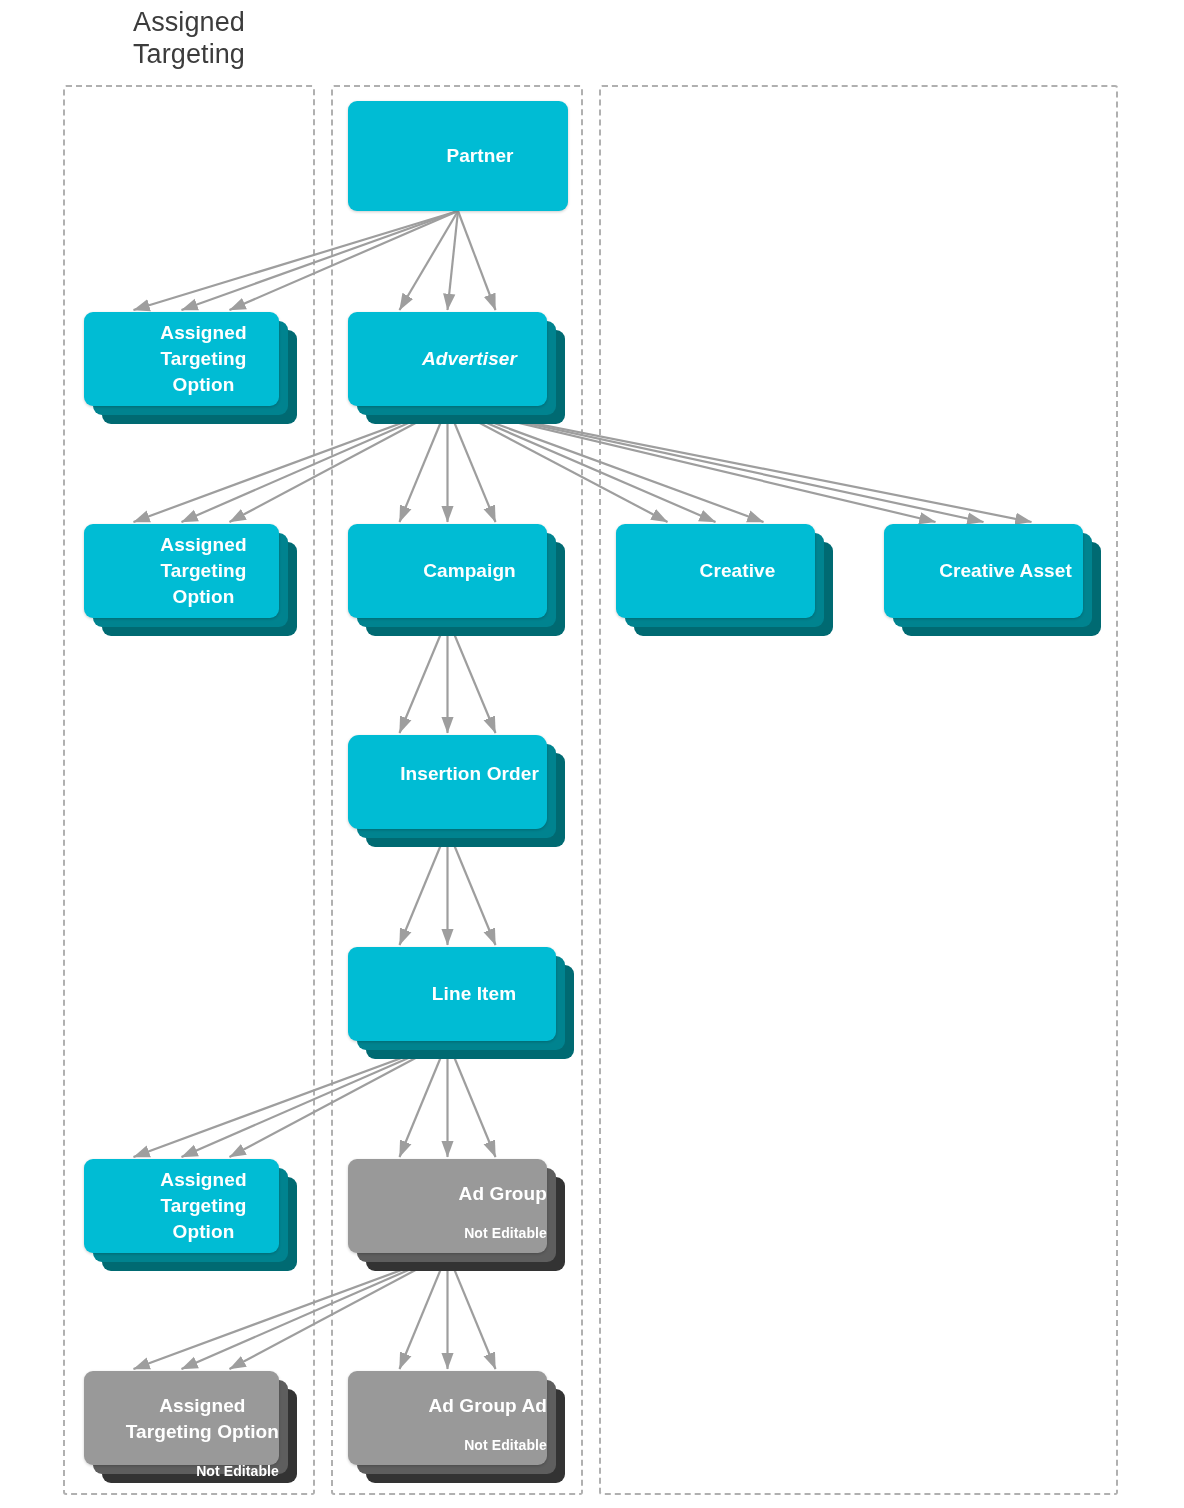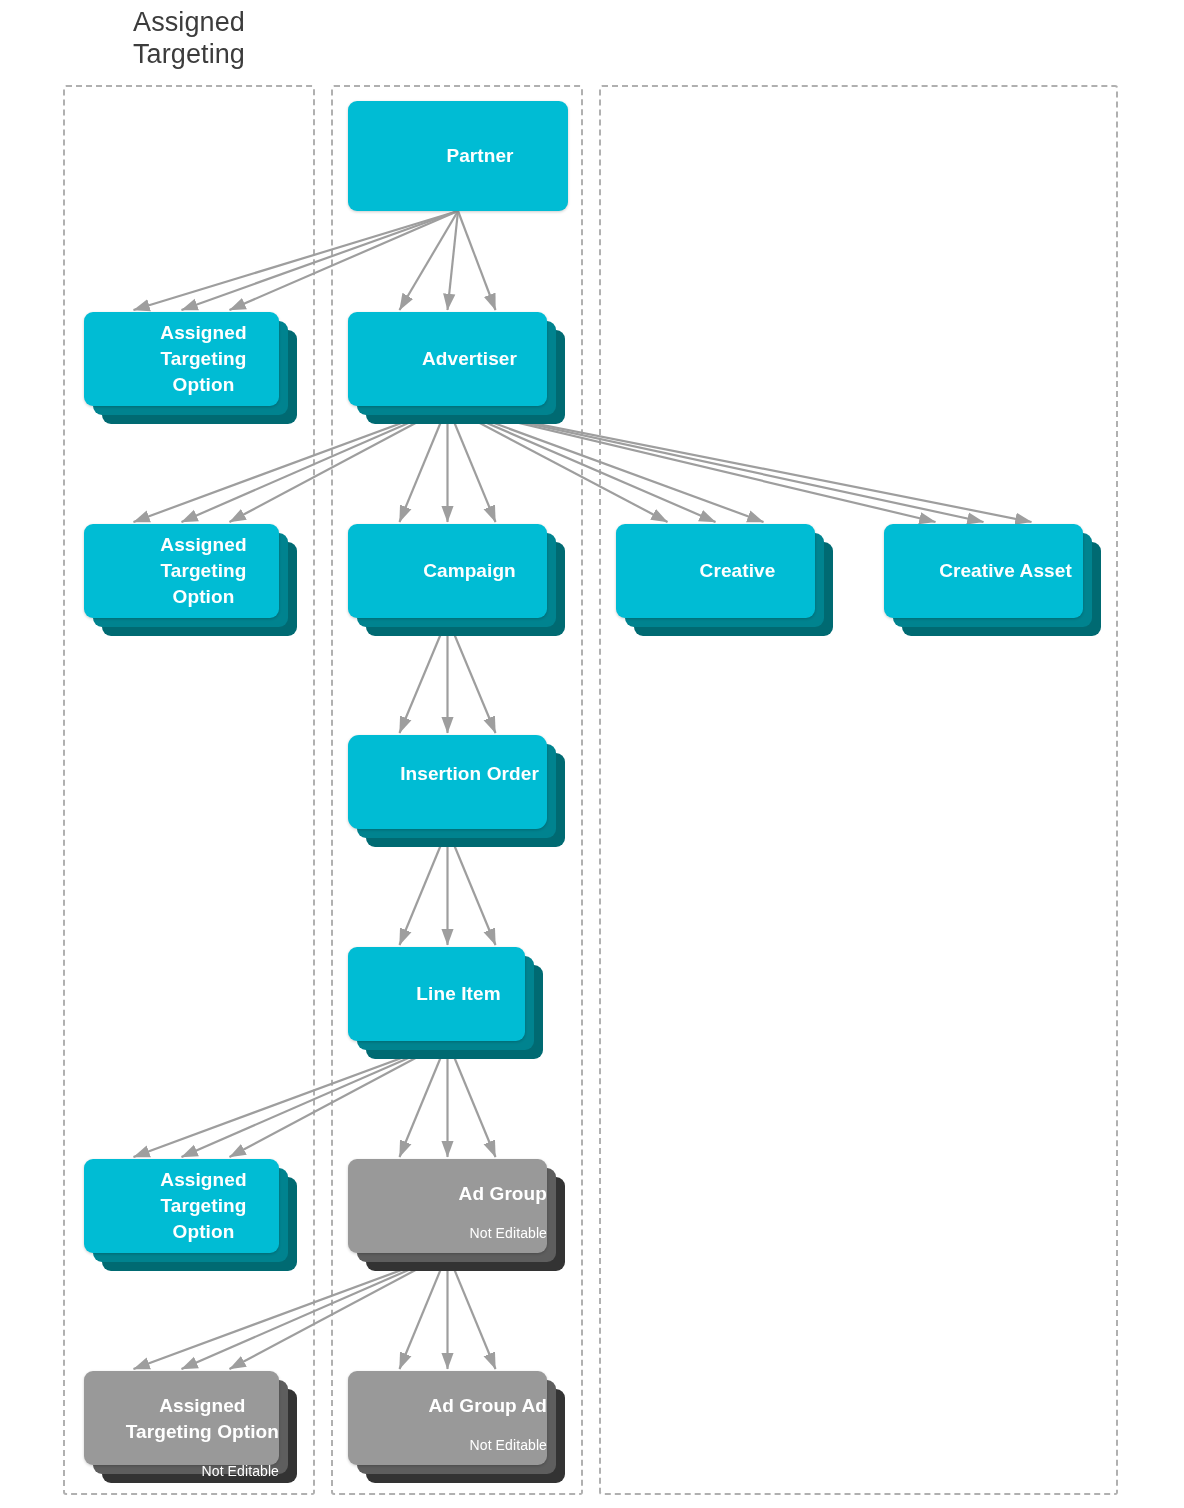--- a/index.html
+++ b/index.html
@@ -87,21 +87,21 @@
     color: #ffffff;
     font-weight: bold;
     font-size: 19px;
     line-height: 26px;
     text-align: center;
     white-space: pre-line;
     letter-spacing: 0.1px;
   }
   .card-sub {
     color: #ffffff;
-    font-weight: normal;
+    font-weight: bold;
     font-size: 14px;
     line-height: 17px;
     text-align: center;
     margin-top: 18px;
     letter-spacing: 0.1px;
   }
   .card.has-sub .l1 { justify-content: flex-start; padding-top: 22px; align-items: flex-end; }
   .card.shift-up .l1 { justify-content: flex-start; padding-top: 26px; border-radius: 11px; }
 </style>
 </head>
@@ -170,21 +170,21 @@
       </div>
       <div class="card cyan" style="left: 84px; top: 312px; width: 195px; height: 94px;">
         <div class="layer l3"></div>
         <div class="layer l2"></div>
         <div class="layer l1">
           <div class="card-title">Assigned
 Targeting
 Option</div>
         </div>
       </div>
-      <div class="card cyan" style="left: 348px; top: 312px; width: 199px; height: 94px;">
+      <div class="card cyan" style="left: 348px; top: 312px; width: 199px; height: 94px; font-style: italic;">
         <div class="layer l3"></div>
         <div class="layer l2"></div>
         <div class="layer l1">
           <div class="card-title">Advertiser</div>
         </div>
       </div>
       <div class="card cyan" style="left: 84px; top: 524px; width: 195px; height: 94px;">
         <div class="layer l3"></div>
         <div class="layer l2"></div>
         <div class="layer l1">
@@ -214,21 +214,21 @@
           <div class="card-title">Creative Asset</div>
         </div>
       </div>
       <div class="card cyan shift-up" style="left: 348px; top: 735px; width: 199px; height: 94px;">
         <div class="layer l3"></div>
         <div class="layer l2"></div>
         <div class="layer l1">
           <div class="card-title">Insertion Order</div>
         </div>
       </div>
-      <div class="card cyan" style="left: 348px; top: 947px; width: 177px; height: 94px;">
+      <div class="card cyan" style="left: 348px; top: 947px; width: 208px; height: 94px;">
         <div class="layer l3"></div>
         <div class="layer l2"></div>
         <div class="layer l1">
           <div class="card-title">Line Item</div>
         </div>
       </div>
       <div class="card cyan" style="left: 84px; top: 1159px; width: 195px; height: 94px;">
         <div class="layer l3"></div>
         <div class="layer l2"></div>
         <div class="layer l1">

